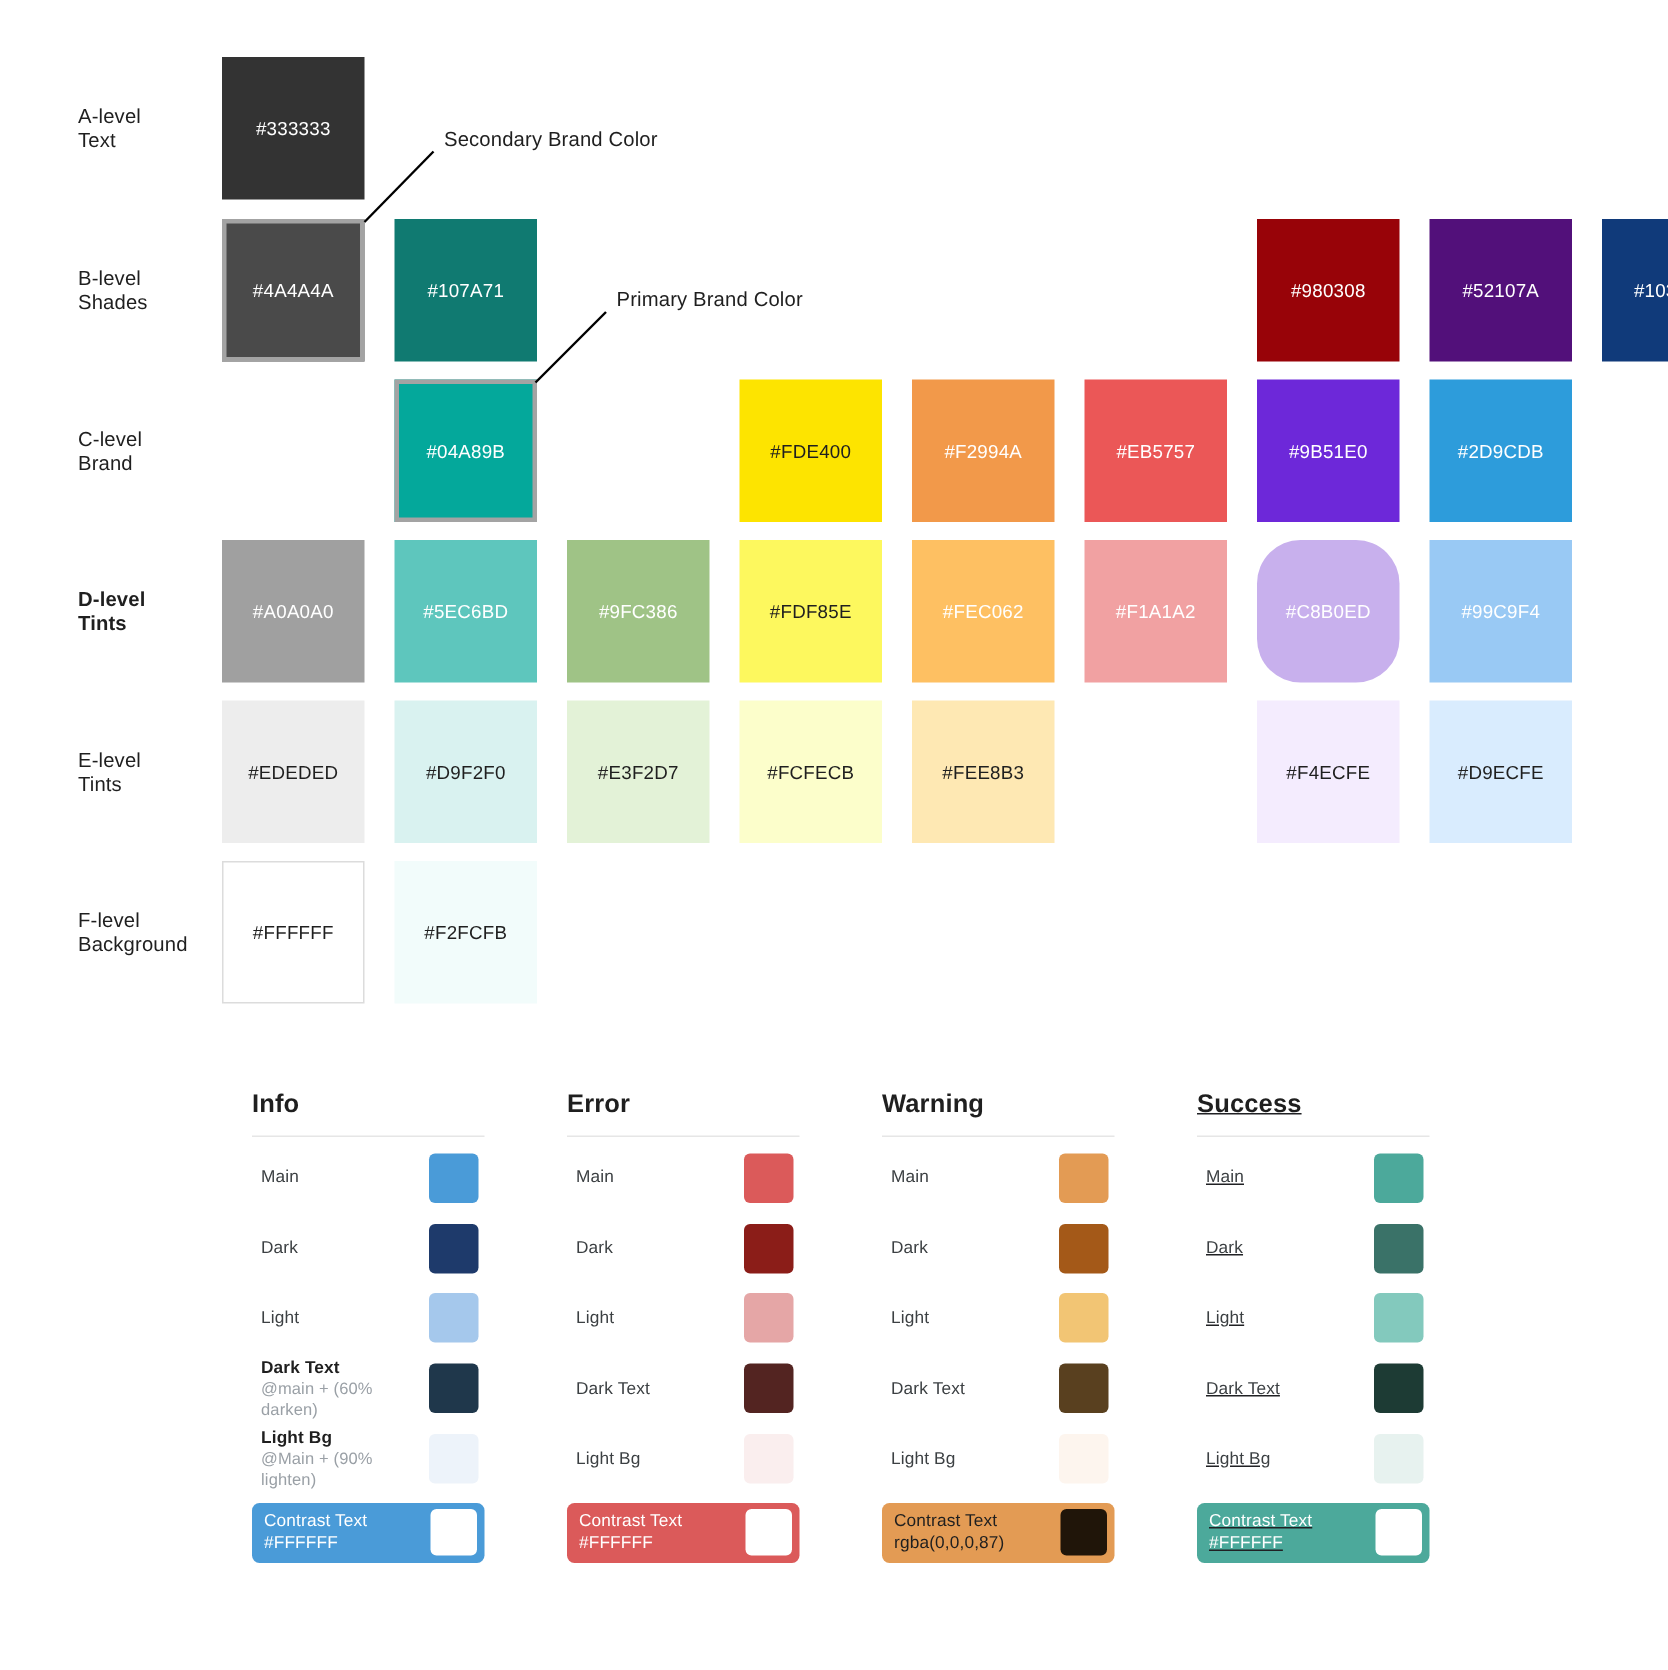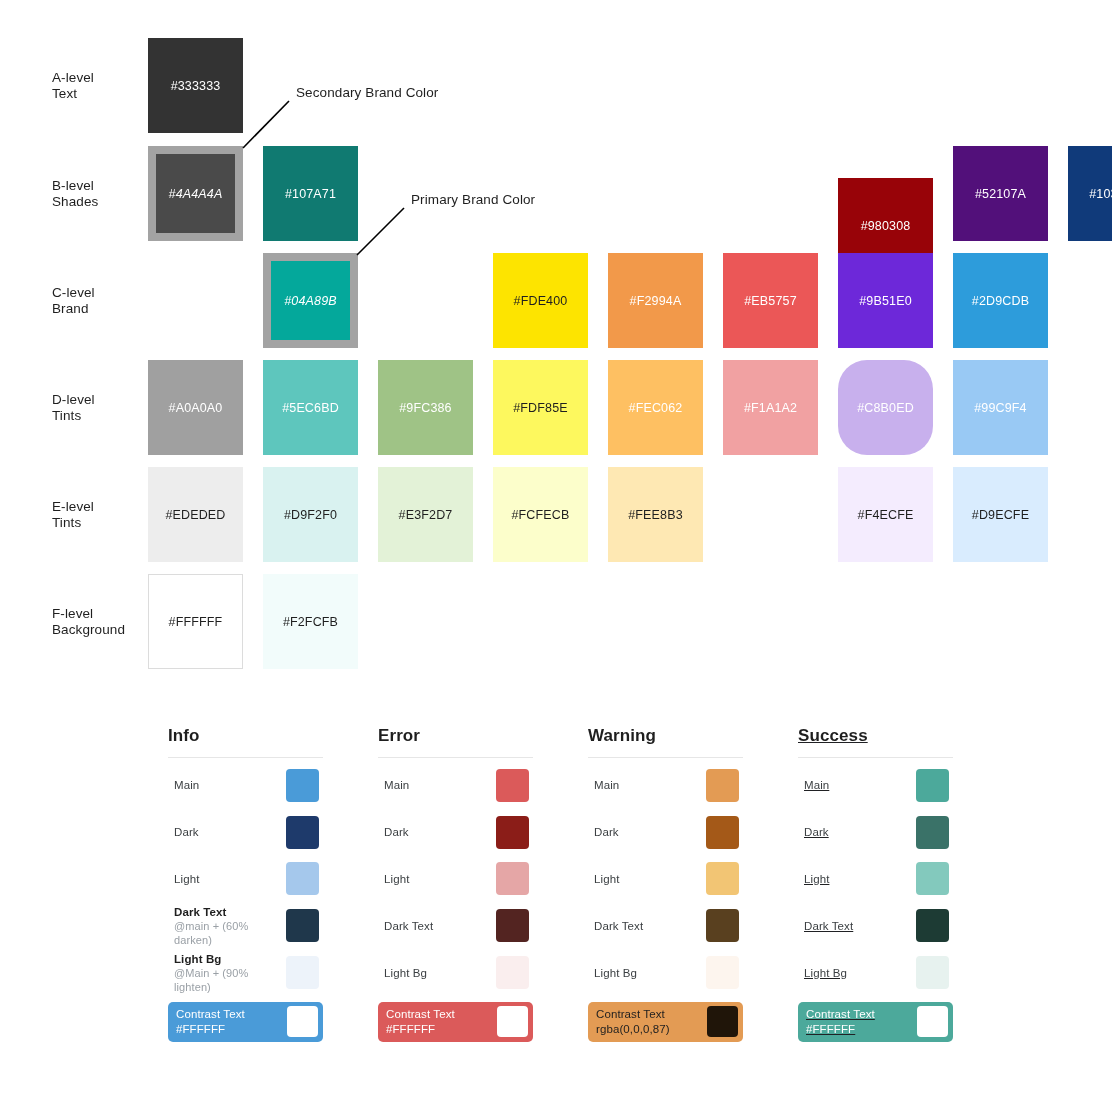--- a/index.html
+++ b/index.html
@@ -53,22 +53,21 @@
     width: 95px;
     height: 95px;
     display: flex;
     align-items: center;
     justify-content: center;
     font-size: 12.5px;
     letter-spacing: 0.15px;
   }
   .swatch.tall { height: 95px; }
   .swatch.outlined {
-    border: 8px solid #a3a3a3;
-    font-style: italic;
+    border: 3px solid #a3a3a3;
   }
   .swatch.hairline {
     border: 1px solid #dcdcdc;
   }
 
   
   .callout-label {
     position: absolute;
     font-size: 13.5px;
     color: #1f1f1f;
@@ -171,39 +170,39 @@
       <div class="swatch-track" style="width: 1035px;">
         <div class="swatch tall" style="left: 0px; background: rgb(51, 51, 51); color: rgb(255, 255, 255);">#333333</div>
       </div>
     </div>
     <div class="palette-row" style="top: 146px; height: 95px;">
       <div class="row-label" style="top: 32px;">B-level
 Shades</div>
       <div class="swatch-track" style="width: 1035px;">
         <div class="swatch tall outlined" style="left: 0px; background: rgb(74, 74, 74); color: rgb(255, 255, 255);">#4A4A4A</div>
         <div class="swatch tall" style="left: 115px; background: rgb(16, 122, 113); color: rgb(255, 255, 255);">#107A71</div>
-        <div class="swatch tall" style="left: 690px; background: rgb(152, 3, 8); color: rgb(255, 255, 255); margin-top: 32px;">#980308</div>
+        <div class="swatch tall" style="left: 690px; background: rgb(152, 3, 8); color: rgb(255, 255, 255);">#980308</div>
         <div class="swatch tall" style="left: 805px; background: rgb(82, 16, 122); color: rgb(255, 255, 255);">#52107A</div>
         <div class="swatch tall" style="left: 920px; background: rgb(16, 58, 122); color: rgb(255, 255, 255);">#103A7A</div>
       </div>
     </div>
     <div class="palette-row" style="top: 253px; height: 95px;">
       <div class="row-label" style="top: 32px;">C-level
 Brand</div>
       <div class="swatch-track" style="width: 1035px;">
         <div class="swatch tall outlined" style="left: 115px; background: rgb(4, 168, 155); color: rgb(255, 255, 255);">#04A89B</div>
         <div class="swatch tall" style="left: 345px; background: rgb(253, 228, 0); color: rgb(31, 31, 31);">#FDE400</div>
         <div class="swatch tall" style="left: 460px; background: rgb(242, 153, 74); color: rgb(255, 255, 255);">#F2994A</div>
         <div class="swatch tall" style="left: 575px; background: rgb(235, 87, 87); color: rgb(255, 255, 255);">#EB5757</div>
         <div class="swatch tall" style="left: 690px; background: #6d28d9; color: rgb(255, 255, 255);">#9B51E0</div>
         <div class="swatch tall" style="left: 805px; background: rgb(45, 156, 219); color: rgb(255, 255, 255);">#2D9CDB</div>
       </div>
     </div>
     <div class="palette-row" style="top: 360px; height: 95px;">
-      <div class="row-label" style="top: 32px;">D-level
+      <div class="row-label" style="top: 32px; font-weight: bold;">D-level
 Tints</div>
       <div class="swatch-track" style="width: 1035px;">
         <div class="swatch tall" style="left: 0px; background: rgb(160, 160, 160); color: rgb(255, 255, 255);">#A0A0A0</div>
         <div class="swatch tall" style="left: 115px; background: rgb(94, 198, 189); color: rgb(255, 255, 255);">#5EC6BD</div>
         <div class="swatch tall" style="left: 230px; background: rgb(159, 195, 134); color: rgb(255, 255, 255);">#9FC386</div>
         <div class="swatch tall" style="left: 345px; background: rgb(253, 248, 94); color: rgb(31, 31, 31);">#FDF85E</div>
         <div class="swatch tall" style="left: 460px; background: rgb(254, 192, 98); color: rgb(255, 255, 255);">#FEC062</div>
         <div class="swatch tall" style="left: 575px; background: rgb(241, 161, 162); color: rgb(255, 255, 255);">#F1A1A2</div>
         <div class="swatch tall" style="left: 690px; background: rgb(200, 176, 237); color: rgb(255, 255, 255); border-radius: 29px;">#C8B0ED</div>
         <div class="swatch tall" style="left: 805px; background: rgb(153, 201, 244); color: rgb(255, 255, 255);">#99C9F4</div>

